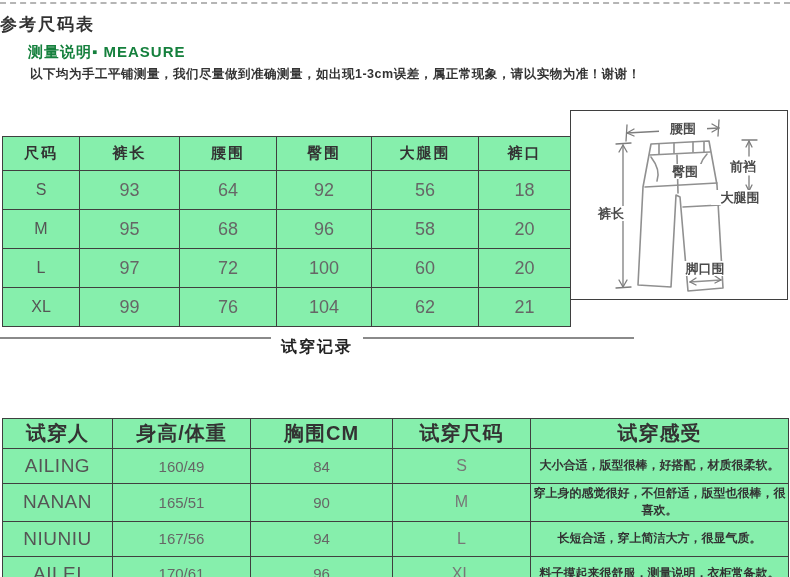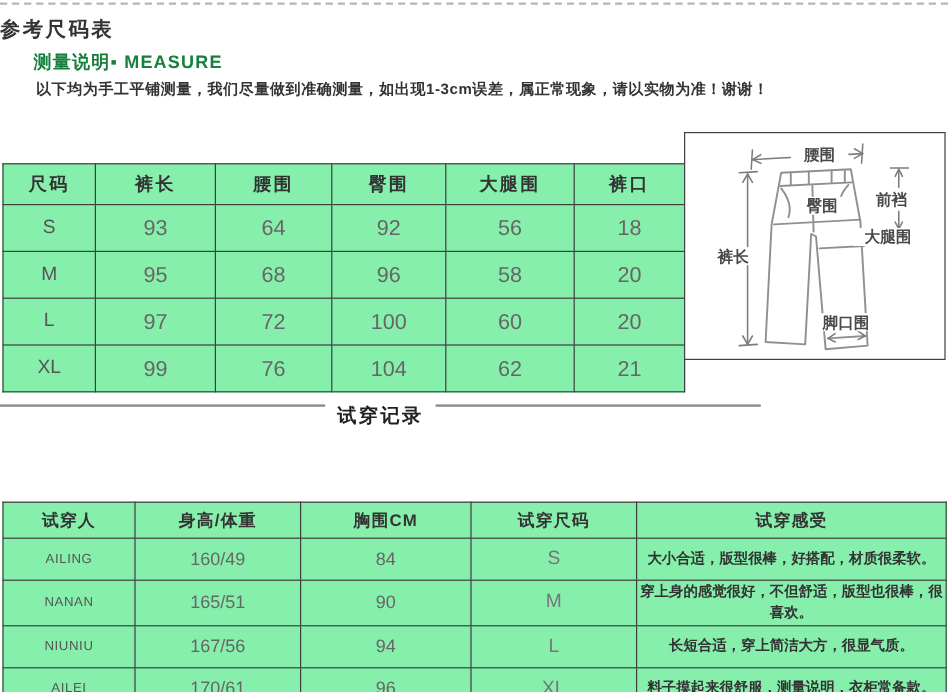--- a/index.html
+++ b/index.html
@@ -38,24 +38,24 @@
             background: #fff; padding: 0 1px; text-align: center; white-space: nowrap;
             line-height: 15px; }
 
   .divider { position: absolute; left: 0; top: 337px; width: 634px; height: 18px;
              display: flex; align-items: flex-start; }
   .divider .line { flex: 1; border-top: 2px solid #8a8a8a; }
   .divider .divtext { padding: 0 10px; font-size: 16px; font-weight: bold;
                       color: #222; letter-spacing: 2px; }
 
   .tryon-table { position: absolute; left: 2px; top: 393px; width: 786px; }
-  .tryon-table th { font-size: 14px; font-weight: bold; color: #333; letter-spacing: 1px; }
+  .tryon-table th { font-size: 20px; font-weight: bold; color: #333; letter-spacing: 1px; }
   .tryon-table tr.hd { height: 30px; }
   .tryon-table tr.r { height: 35px; }
-  .tryon-table td.person { font-size: 11px; color: #555; letter-spacing: 0.5px; }
+  .tryon-table td.person { font-size: 19px; color: #555; letter-spacing: 0.5px; }
   .tryon-table td.num { font-size: 15px; color: #666; }
   .tryon-table td.sz { font-size: 16px; color: #777; }
   .tryon-table td.feel { font-size: 12px; color: #333; font-weight: 600;
                          line-height: 1.45; padding: 1px 2px; }
 </style>
 </head>
 <body>
 
 <div class="page">
 

